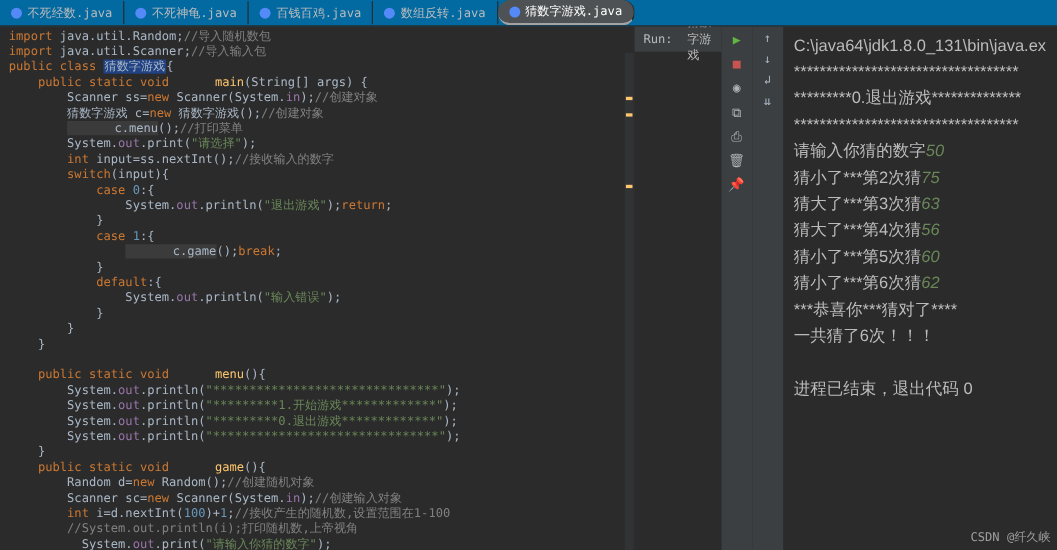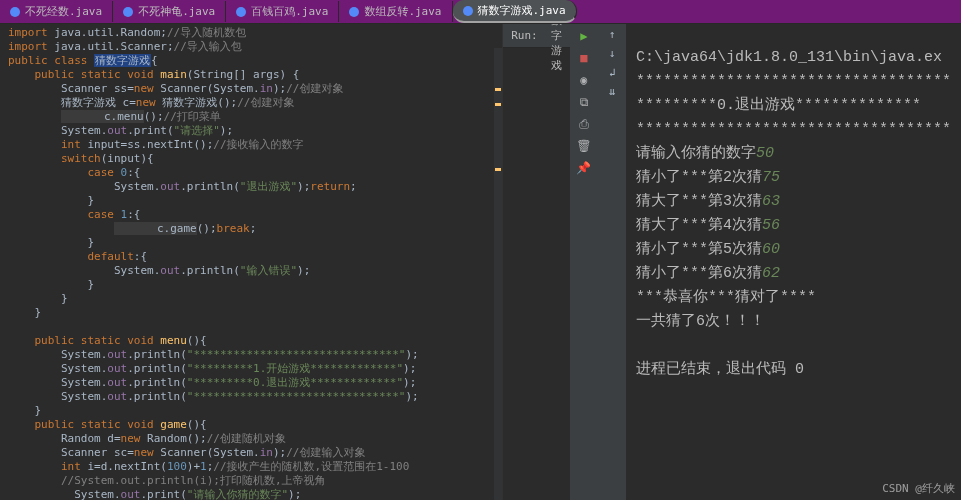--- a/index.html
+++ b/index.html
@@ -9,21 +9,21 @@
   color: #a9b7c6;
   font-size: 11px;
   width: 961px;
   height: 500px;
   overflow: hidden;
   display: flex;
   flex-direction: column;
 }
 .tabs-bar {
   height: 24px;
-  background: #701a75;
+  background: #0369a1;
   display: flex;
   align-items: center;
   border-bottom: 1px solid #282828;
   font-size: 11px;
 }
 .tab {
   padding: 3px 10px;
   color: #bbbbbb;
   display: flex;
   align-items: center;
@@ -57,21 +57,21 @@
   padding: 2px 8px;
   font-family: Consolas, monospace;
   font-size: 11px;
   line-height: 14px;
   white-space: pre;
 }
 .kw { color: #cc7832; }
 .str { color: #6a8759; }
 .com { color: #808080; }
 .num { color: #6897bb; }
-.method { color: #ffc66d; }
+.method { color: #ffc66d; margin-left: 35px; }
 .field { color: #9876aa; }
 .hl { background: #214283; padding: 0 1px; }
 .hl2 { background: #3b3b3b; padding-left: 43px; }
 .run-pane {
   flex: 1;
   background: #2b2b2b;
   display: flex;
   flex-direction: row;
   border-left: 1px solid #323232;
 }
@@ -112,22 +112,22 @@
   width: 28px;
   background: #3c3f41;
   display: flex;
   flex-direction: column;
   align-items: center;
   padding-top: 4px;
   gap: 6px;
 }
 .console {
   flex: 1;
-  padding: 22px 10px;
-  font-family: Liberation Mono, monospace;
+  padding: 6px 10px;
+  font-family: Liberation Sans, sans-serif;
   font-size: 15px;
   line-height: 24px;
   color: #bbbbbb;
   overflow: hidden;
 }
 .console .green { color: #6a8759; font-style: italic; }
 .watermark {
   position: absolute;
   right: 6px;
   bottom: 4px;

